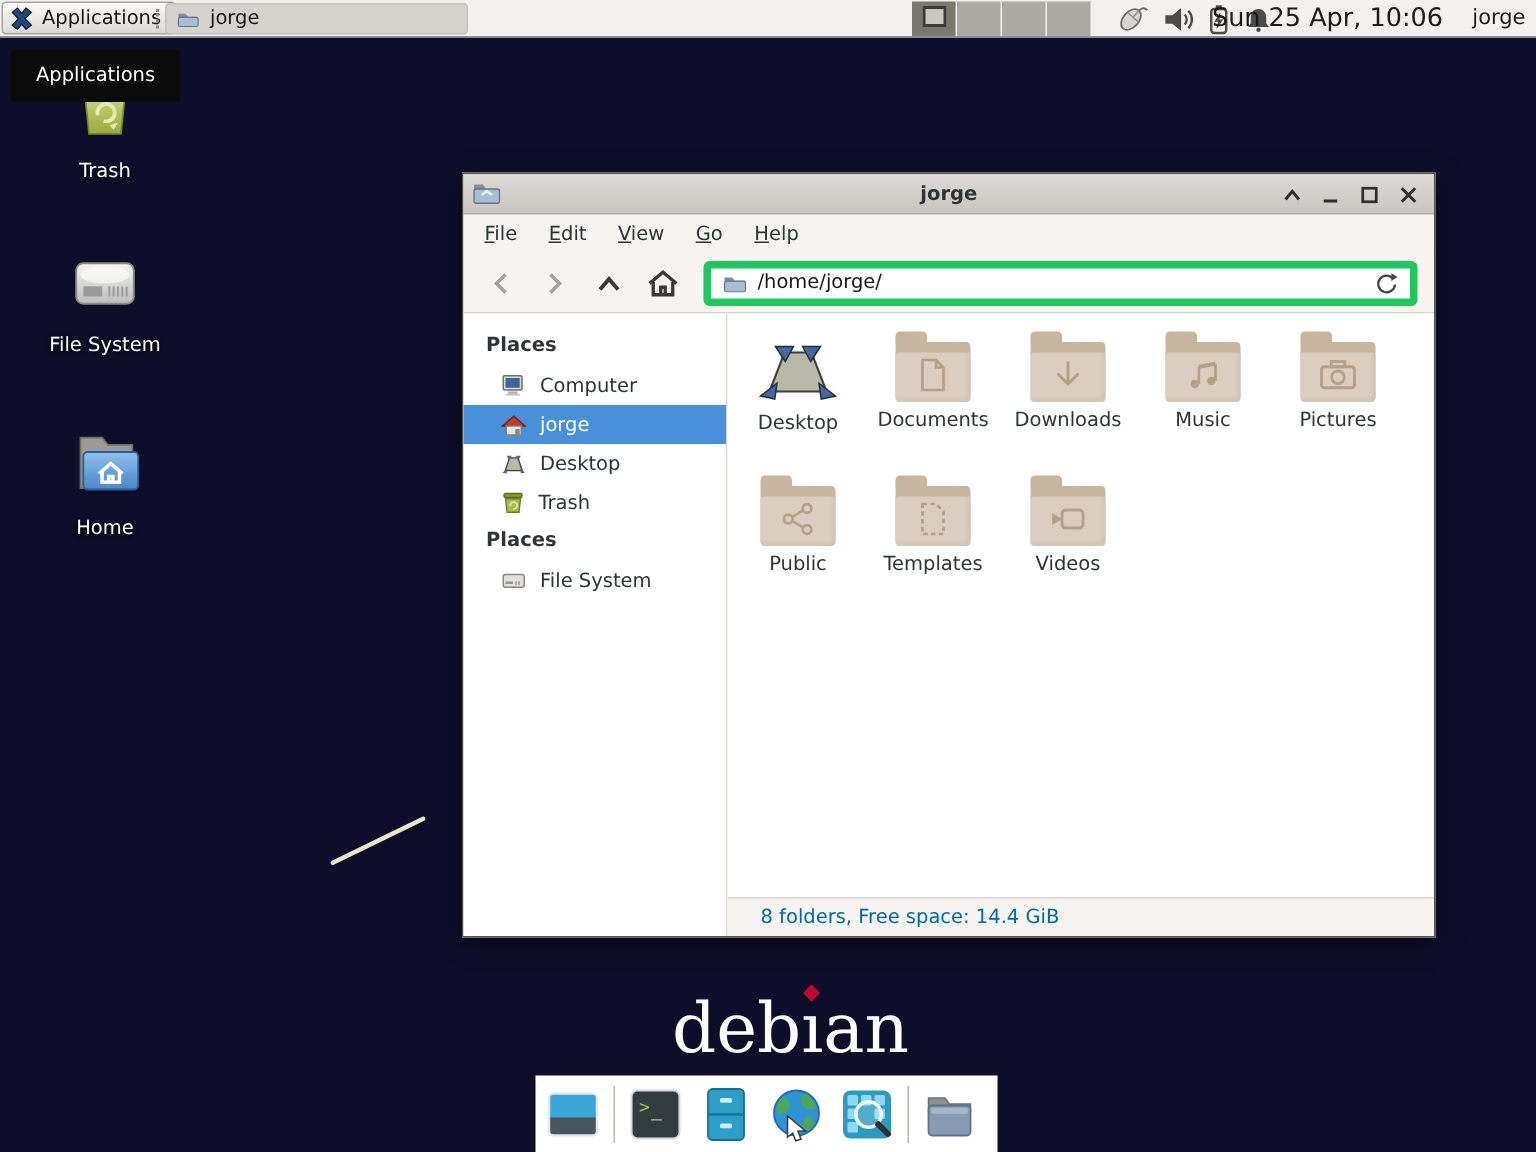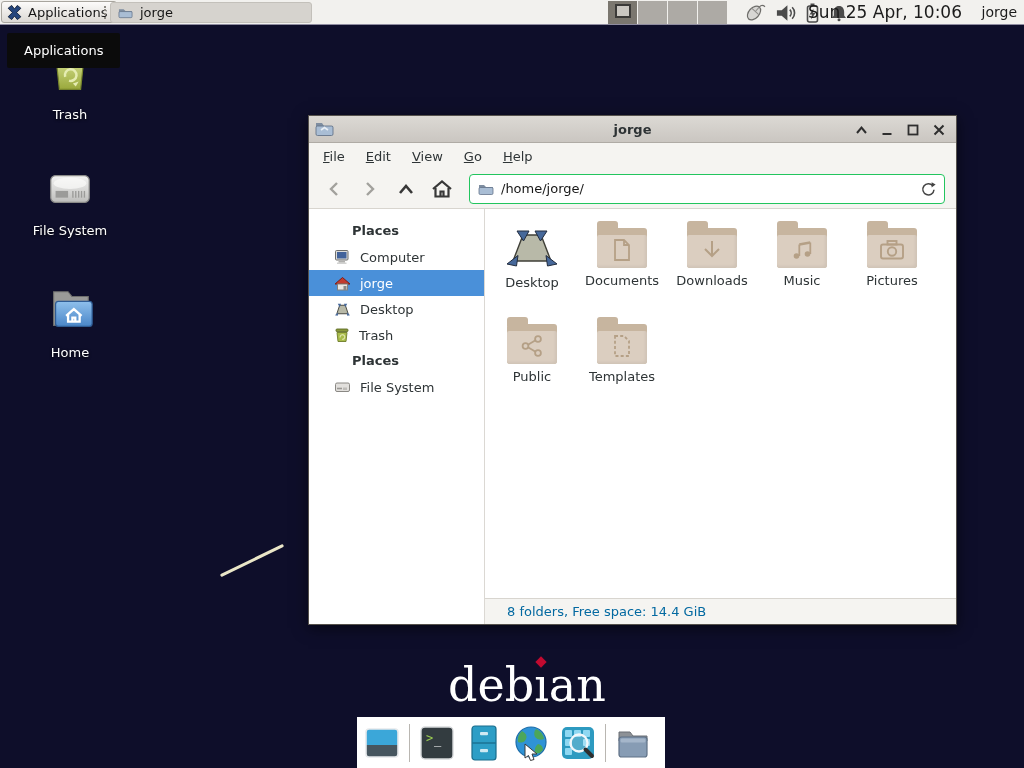--- a/index.html
+++ b/index.html
@@ -59,28 +59,28 @@
   .ctrl { width:18px; height:18px; display:flex; align-items:center; justify-content:center; }
 
   .menubar { height:26px; flex:none; background:#f5f4f1; display:flex; align-items:center;
     padding-left:14px; gap:21px; }
   .menu-item { display:inline-block; }
   .menu-item::first-letter { text-decoration:underline; }
 
   .toolbar { height:40px; flex:none; background:#f5f4f1; border-bottom:1px solid #d8d5cf;
     display:flex; align-items:center; padding:0 11px; gap:9px; }
   .nav-btn { width:27px; height:27px; display:flex; align-items:center; justify-content:center; }
-  .pathbar { flex:1; height:30px; margin-left:5px; background:#fff; border:1px solid #22c55e;
+  .pathbar { flex:1; height:30px; margin-left:5px; background:#fff; border:5px solid #22c55e;
     border-radius:4px; display:flex; align-items:center; gap:7px; padding:0 8px; }
   .path-text { color:#161616; }
   .reload-btn { margin-left:auto; }
 
   .win-body { flex:1; display:flex; min-height:0; }
   .sidebar { width:176px; flex:none; background:#fff; border-right:1px solid #dbd8d3; padding-top:9px; }
-  .side-header { font-weight:bold; padding:5px 15px 6px;margin-left:28px; }
+  .side-header { font-weight:bold; padding:5px 15px 6px; }
   .side-item { display:flex; align-items:center; gap:9px; padding:4px 8px 4px 25px; height:26px; }
   .side-item.selected { background:#4a90d9; color:#fff; }
 
   .right-pane { flex:1; display:flex; flex-direction:column; min-width:0; }
   .files { flex:1; background:#fff; padding:12px 0 0 2px;
     display:grid; grid-template-columns:repeat(5,90px); grid-auto-rows:96px;
     align-content:start; justify-content:start; }
   .tile { display:flex; flex-direction:column; align-items:center; gap:5px; }
 
   .folder-ic { position:relative; width:50px; height:40px; margin-top:7px; }
@@ -483,20 +483,36 @@
               <span class="f-front"></span>
             <span class="f-glyph">
                 <svg width="20" height="24" viewBox="0 0 20 24">
                   <path d="M3,2 h9 l5,5 v15 h-14 z" fill="none" stroke="#b5a086" stroke-width="1.8" stroke-dasharray="3,2.2"></path>
                 </svg>
               </span>
           </span>
           <span>Templates</span>
         </div>
 
+        <div class="tile">
+          <span class="folder-ic">
+            <span class="f-glyph" style="inset:0">
+                <svg width="26" height="22" viewBox="0 0 26 22"></svg>
+              </span>
+            <span class="f-back"></span>
+              <span class="f-front"></span>
+            <span class="f-glyph">
+                <svg width="26" height="20" viewBox="0 0 26 20">
+                  <rect x="9" y="4" width="14" height="12" rx="2.5" fill="none" stroke="#b5a086" stroke-width="1.9"></rect>
+                  <polygon points="9,10 2.5,6 2.5,14" fill="#b5a086"></polygon>
+                </svg>
+              </span>
+          </span>
+          <span>Videos</span>
+        </div>
 
       </div>
       <div class="statusbar">
         <span>8 folders, Free space: 14.4 GiB</span>
       </div>
     </div>
   </div>
 </div>
 
 <div class="debian-logo"><span>deb</span><span class="deb-i">ı</span><span>an</span></div>

